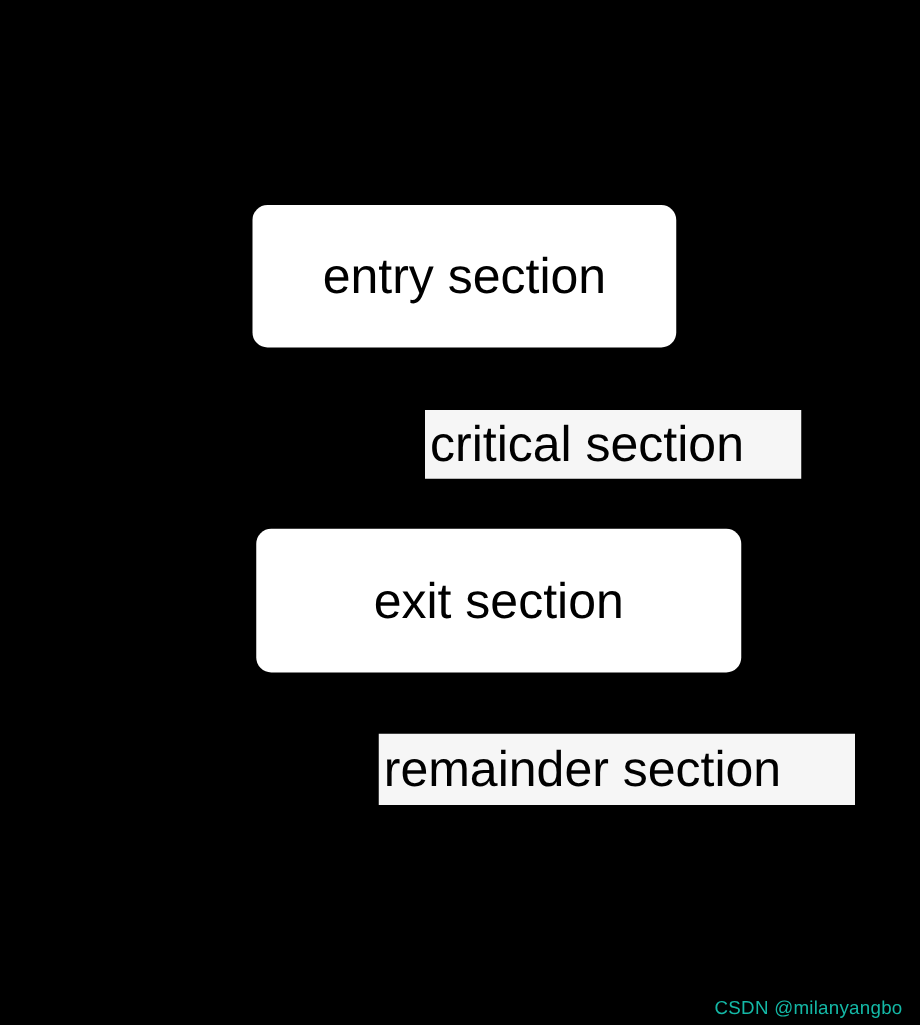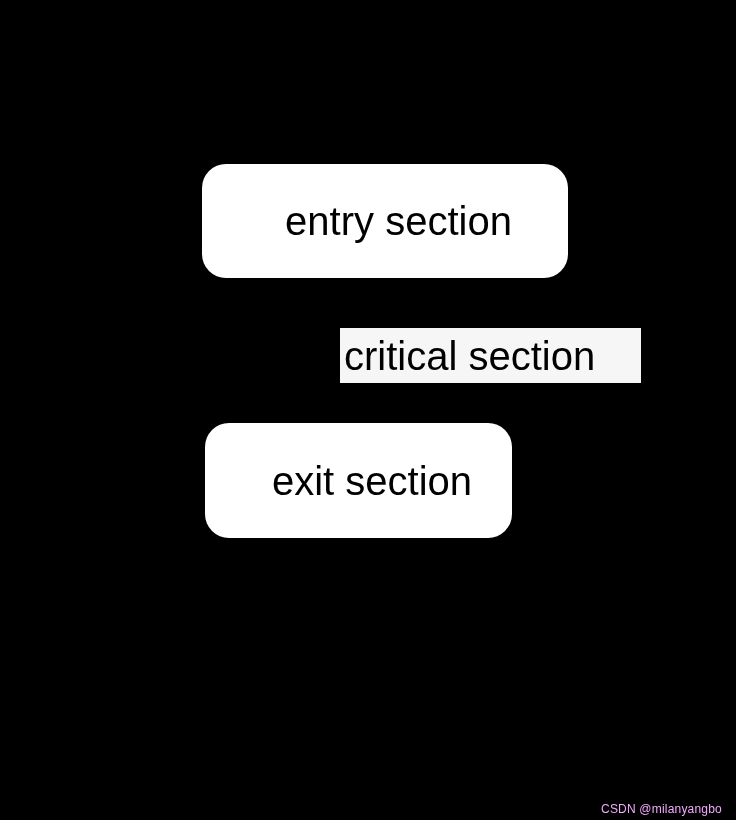--- a/index.html
+++ b/index.html
@@ -16,43 +16,42 @@
     }
     .canvas {
       position: relative;
       width: 736px;
       height: 820px;
       background: #000000;
     }
     .flow-box {
       position: absolute;
       background: #ffffff;
-      border-radius: 24px;
+      border-radius: 12px;
       display: flex;
       align-items: center;
       justify-content: center;
       color: #000000;
       font-size: 40px;
       line-height: 1;
       white-space: nowrap;
-      padding-left: 27px;
     }
     .flow-box .box-label {
       color: #000000;
     }
     .box-entry {
       left: 202px;
       top: 164px;
       width: 339px;
       height: 114px;
     }
     .box-exit {
       left: 205px;
       top: 423px;
-      width: 280px;
+      width: 388px;
       height: 115px;
     }
     .flow-band {
       position: absolute;
       background: #f6f6f6;
       display: flex;
       align-items: center;
       justify-content: flex-start;
       color: #000000;
       font-size: 40px;
@@ -71,23 +70,23 @@
     .band-remainder {
       left: 303px;
       top: 587px;
       min-width: 381px;
       height: 57px;
     }
     .watermark {
       position: absolute;
       right: 14px;
       bottom: 4px;
-      font-size: 12px;
+      font-size: 15px;
       line-height: 1.2;
-      color: #f0abfc;
+      color: #14b8a6;
       letter-spacing: 0.2px;
       white-space: nowrap;
     }
   </style>
 </head>
 <body>
 
 <div class="canvas">
 
   <div class="flow-box box-entry">
@@ -95,16 +94,19 @@
   </div>
 
   <div class="flow-band band-critical">
     <span class="band-label">critical section</span>
   </div>
 
   <div class="flow-box box-exit">
     <span class="box-label">exit section</span>
   </div>
 
+  <div class="flow-band band-remainder">
+    <span class="band-label">remainder section</span>
+  </div>
 
   <div class="watermark">CSDN @milanyangbo</div>
 
 </div>
 
 </body></html>

